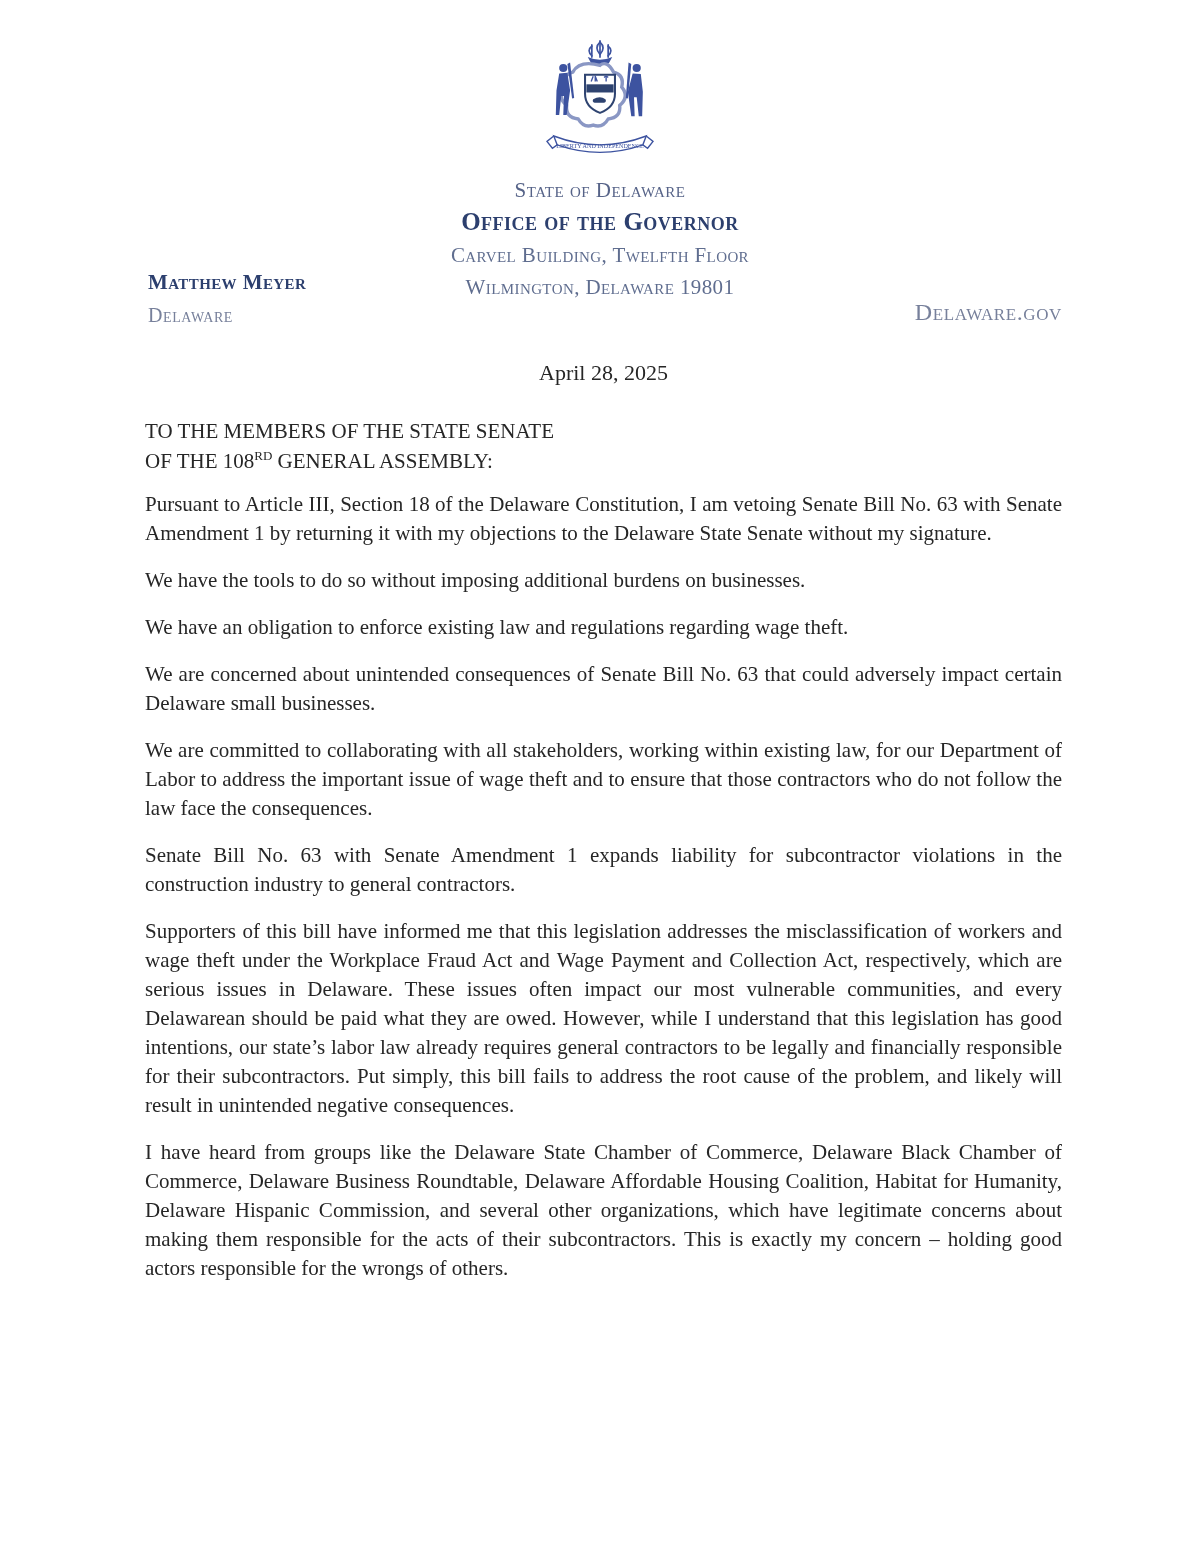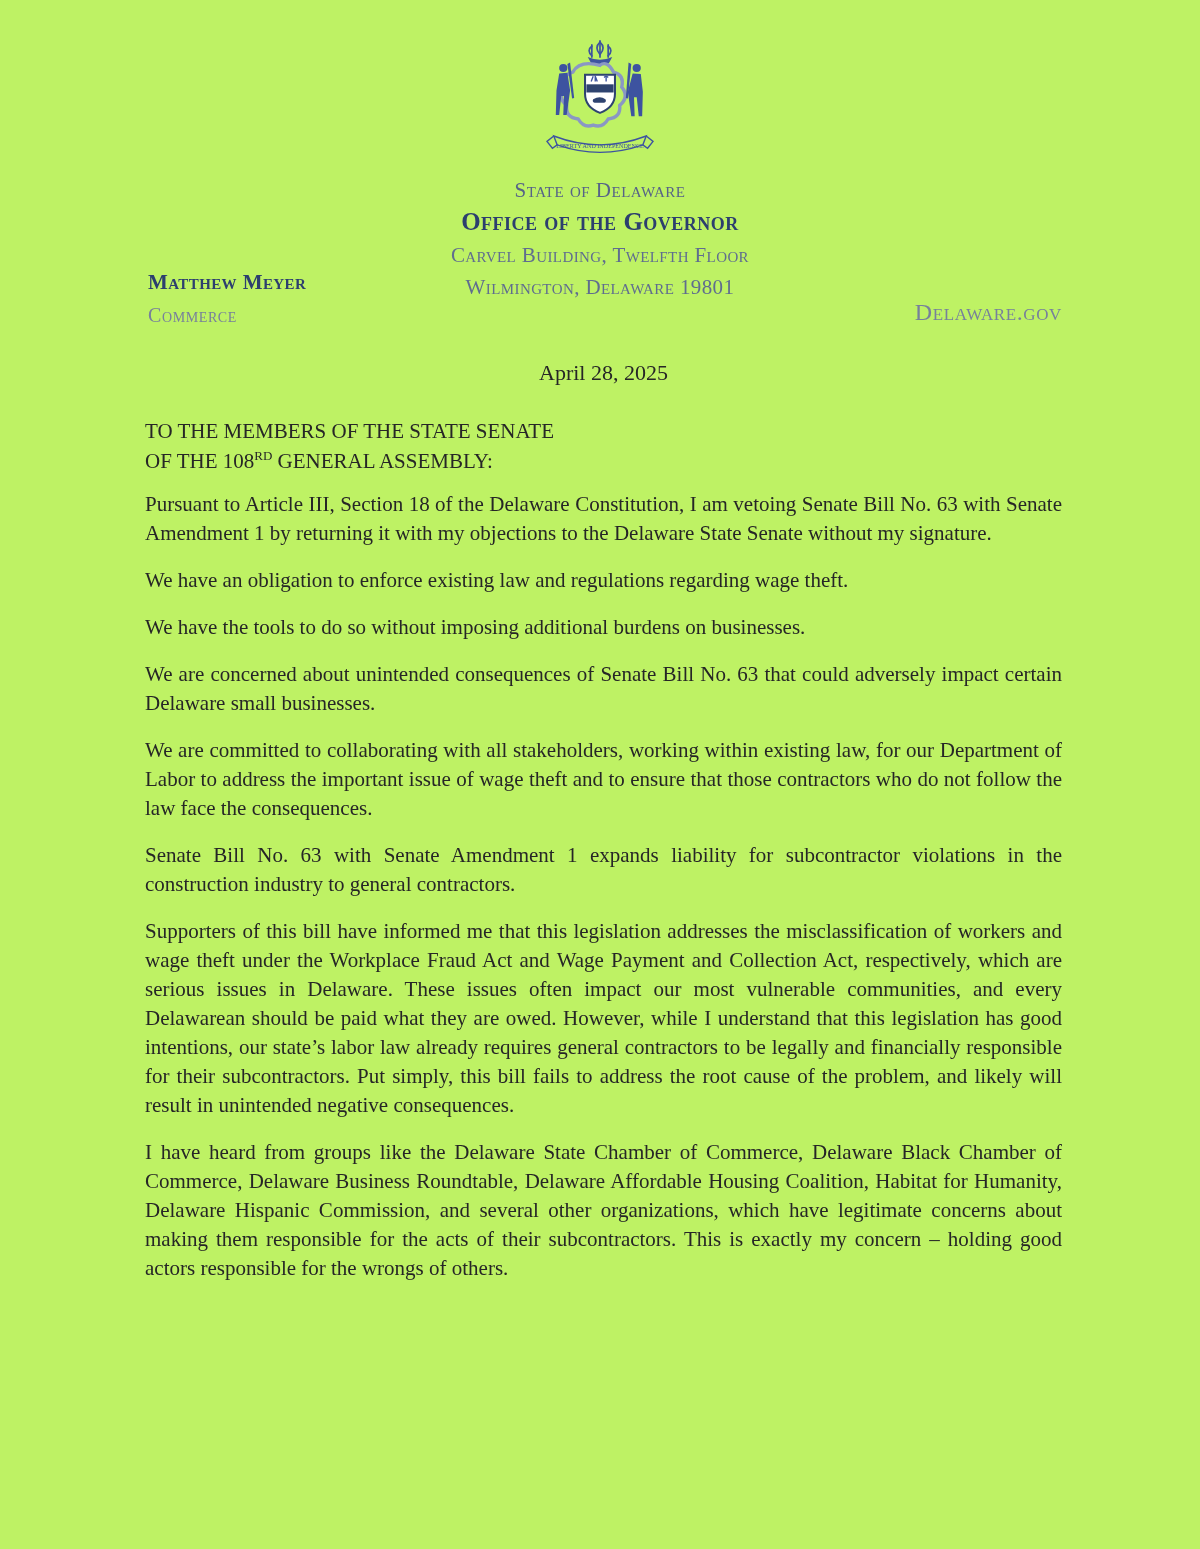--- a/index.html
+++ b/index.html
@@ -1,20 +1,20 @@
 <!DOCTYPE html>
 <html><head>
 <meta charset="utf-8">
 <style>
   html,body { margin:0; padding:0; background:#e8e8e8; }
   .page {
     position:relative;
     width:1200px; height:1549px;
     margin:0 auto;
-    background:#bef264;
+    background:#ffffff;
     font-family:"Liberation Serif", serif;
     color:#262626;
     overflow:hidden;
   }
 
   
   .seal {
     position:absolute; top:34px; left:50%;
     transform:translateX(-50%);
   }
@@ -133,39 +133,39 @@
 
     <div class="lh-center">
       <div class="lh-state">State of Delaware</div>
       <div class="lh-office">Office of the Governor</div>
       <div class="lh-addr">Carvel Building, Twelfth Floor</div>
       <div class="lh-addr">Wilmington, Delaware 19801</div>
     </div>
 
     <div class="lh-left">
       <div class="lh-name">Matthew Meyer</div>
-      <div class="lh-title">Commerce</div>
+      <div class="lh-title">Delaware</div>
     </div>
 
     <div class="lh-right">Delaware.gov</div>
   </header>
 
   <div class="content">
 
     <div class="date">April 28, 2025</div>
 
     <div class="salutation">
       <div>TO THE MEMBERS OF THE STATE SENATE</div>
       <div><span>OF THE 108</span><sup>RD</sup><span> GENERAL ASSEMBLY:</span></div>
     </div>
 
     <div class="body-paragraphs">
       <p>Pursuant to Article III, Section 18 of the Delaware Constitution, I am vetoing Senate Bill No. 63 with Senate Amendment 1 by returning it with my objections to the Delaware State Senate without my signature.</p>
+      <p>We have the tools to do so without imposing additional burdens on businesses.</p>
       <p>We have an obligation to enforce existing law and regulations regarding wage theft.</p>
-      <p>We have the tools to do so without imposing additional burdens on businesses.</p>
       <p>We are concerned about unintended consequences of Senate Bill No. 63 that could adversely impact certain Delaware small businesses.</p>
       <p>We are committed to collaborating with all stakeholders, working within existing law, for our Department of Labor to address the important issue of wage theft and to ensure that those contractors who do not follow the law face the consequences.</p>
       <p>Senate Bill No. 63 with Senate Amendment 1 expands liability for subcontractor violations in the construction industry to general contractors.</p>
       <p>Supporters of this bill have informed me that this legislation addresses the misclassification of workers and wage theft under the Workplace Fraud Act and Wage Payment and Collection Act, respectively, which are serious issues in Delaware. These issues often impact our most vulnerable communities, and every Delawarean should be paid what they are owed. However, while I understand that this legislation has good intentions, our state’s labor law already requires general contractors to be legally and financially responsible for their subcontractors. Put simply, this bill fails to address the root cause of the problem, and likely will result in unintended negative consequences.</p>
       <p>I have heard from groups like the Delaware State Chamber of Commerce, Delaware Black Chamber of Commerce, Delaware Business Roundtable, Delaware Affordable Housing Coalition, Habitat for Humanity, Delaware Hispanic Commission, and several other organizations, which have legitimate concerns about making them responsible for the acts of their subcontractors. This is exactly my concern – holding good actors responsible for the wrongs of others.</p>
     </div>
   </div>
 
 </div>
 

